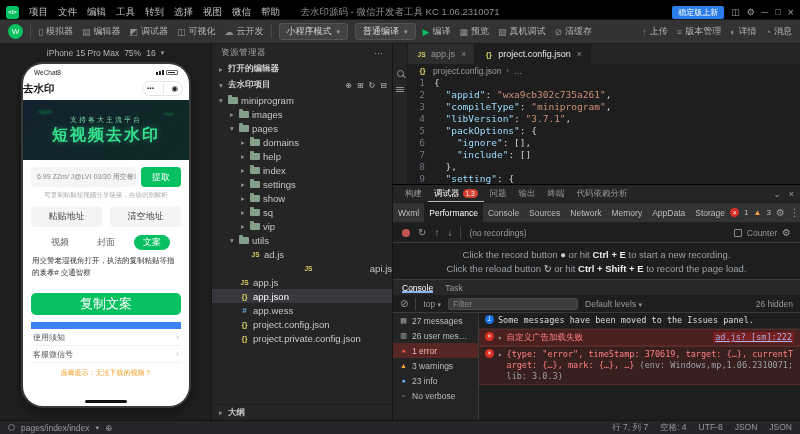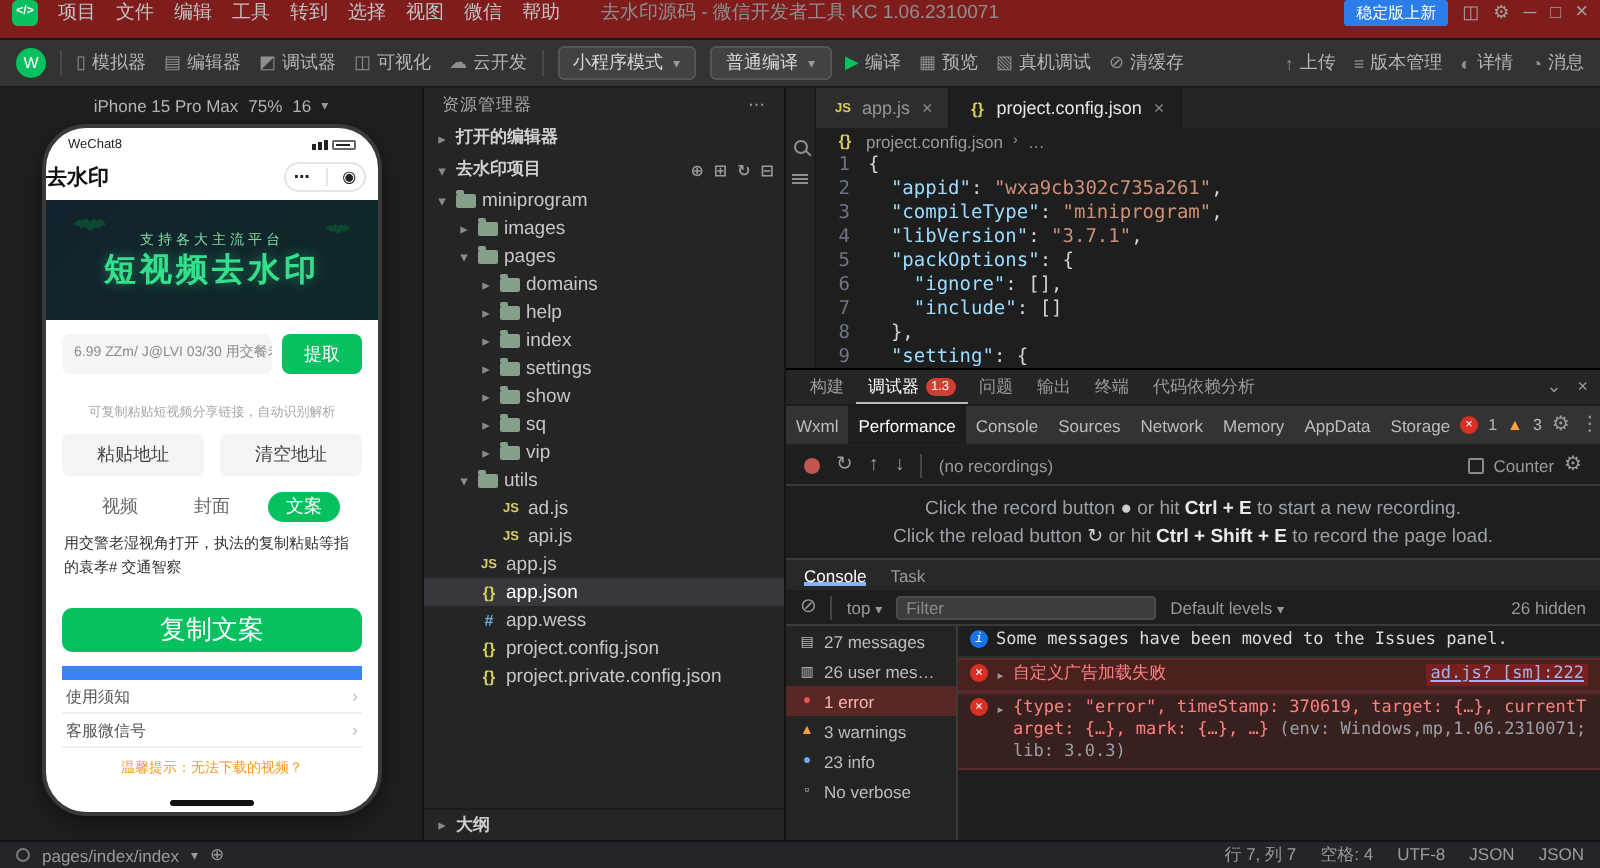--- a/index.html
+++ b/index.html
@@ -1,19 +1,19 @@
 <!DOCTYPE html>
 <html><head>
 <meta charset="utf-8">
 <style>
 *{margin:0;padding:0;box-sizing:border-box}
 body{background:#101010;font-family:"Liberation Sans","DejaVu Sans",sans-serif}
 .app{position:relative;width:800px;height:434px;background:#1e1e1e;overflow:hidden;color:#ccc;font-size:10px}
 
-.titlebar{position:absolute;top:0;left:0;right:0;height:20px;background:#7f1d1d;border-bottom:1px solid #191919;display:flex;align-items:flex-start;padding:0 6px;z-index:30}
+.titlebar{position:absolute;top:0;left:0;right:0;height:20px;background:#000000;border-bottom:1px solid #191919;display:flex;align-items:flex-end;padding:0 6px;z-index:30}
 .applogo{width:13px;height:13px;border-radius:3px;background:#07c160;color:#fff;font-size:6px;line-height:13px;text-align:center;margin-right:5px;font-weight:bold}
 .menus{display:flex}
 .menu-item{font-size:9.5px;color:#c2c2c2;padding:0 5px;cursor:default}
 .win-title{position:absolute;left:0;right:0;text-align:center;font-size:9.5px;color:#8f8f8f;pointer-events:none}
 .tb-right{margin-left:auto;display:flex;align-items:center;gap:7px;z-index:2}
 .promo{background:#2b7de9;color:#fff;font-size:8px;padding:1px 6px;border-radius:2px}
 .tbic{color:#a0a0a0;font-size:9px;line-height:1}
 .tbic.close{font-size:11px}
 
 .toolbar{position:absolute;top:20px;left:0;right:0;height:24px;background:#333333;border-bottom:1px solid #1c1c1c;display:flex;align-items:center;padding:0 8px;gap:7px;z-index:20}
@@ -36,21 +36,21 @@
 .sig i{width:2px;background:#222;display:block}
 .batt{width:12px;height:5px;border:1px solid #666;border-radius:1px;position:relative}
 .batt::after{content:'';position:absolute;left:1px;top:1px;bottom:1px;width:7px;background:#222}
 .p-nav{height:22px;position:relative;display:flex;align-items:center;font-size:10.5px;font-weight:bold;color:#111}
 .capsule{position:absolute;right:6px;top:3px;width:41px;height:15px;border:1px solid #e4e4e4;border-radius:8px;display:flex;align-items:center;justify-content:space-around;font-size:8px;color:#222;background:#fff}
 .cap-div{width:1px;height:9px;background:#e4e4e4}
 .banner{height:60px;background:linear-gradient(135deg,#13222d 0%,#0e2a28 100%);display:flex;flex-direction:column;align-items:center;justify-content:center;position:relative;flex-shrink:0}
 .b-small{font-size:7px;color:#7fd9a6;letter-spacing:2px}
 .b-big{font-size:16px;font-weight:bold;color:#35e08d;letter-spacing:2px;text-shadow:0 0 6px rgba(53,224,141,.45)}
 .bat-deco{position:absolute;opacity:.85}
-.extract-row{display:flex;gap:5px;margin:7px 8px 11px;height:20px;flex-shrink:0}
+.extract-row{display:flex;gap:5px;margin:7px 8px 0;height:20px;flex-shrink:0}
 .link-input{flex:1;background:#f4f5f7;border-radius:4px;font-size:7px;color:#8a8a8a;line-height:20px;padding:0 6px;white-space:nowrap;overflow:hidden}
 .btn-extract{width:40px;background:#07c160;border:none;border-radius:4px;color:#fff;font-size:9px}
 .hint{margin:4px 9px 0;font-size:6.5px;color:#a8a8a8;text-align:center;white-space:nowrap;overflow:hidden}
 .pc-row{display:flex;gap:8px;margin:6px 8px 0;height:21px;flex-shrink:0}
 .pc-row button{flex:1;background:#f3f4f6;border:none;border-radius:4px;font-size:9px;color:#444}
 .p-tabs{display:flex;justify-content:space-around;align-items:center;margin:7px 14px 0;height:16px;flex-shrink:0}
 .p-tab{font-size:9px;color:#666;padding:1px 9px;border-radius:9px}
 .p-tab.active{background:#07c160;color:#fff}
 .caption{margin:5px 9px 0;font-size:7.5px;line-height:1.55;color:#333;height:35px;overflow:hidden}
 .btn-copy{margin:3px 8px 0;height:22px;background:#07c160;border:none;border-radius:5px;color:#fff;font-size:13px;flex-shrink:0}
@@ -383,21 +383,21 @@
         <div class="tree-row" style="padding-left: 16px;">
           <span class="arrow">▾</span>
           <span class="folder-ic"></span>
           <span>utils</span>
         </div>
         <div class="tree-row" style="padding-left: 27px;">
           <span class="arrow"></span>
           <span class="badge-js">JS</span>
           <span>ad.js</span>
         </div>
-        <div class="tree-row" style="padding-left: 27px;">
+        <div class="tree-row" style="padding-left: 27px; justify-content: space-between;">
           <span class="arrow"></span>
           <span class="badge-js">JS</span>
           <span>api.js</span>
         </div>
         <div class="tree-row" style="padding-left: 16px;">
           <span class="arrow"></span>
           <span class="badge-js">JS</span>
           <span>app.js</span>
         </div>
         <div class="tree-row selected" style="padding-left: 16px;">

